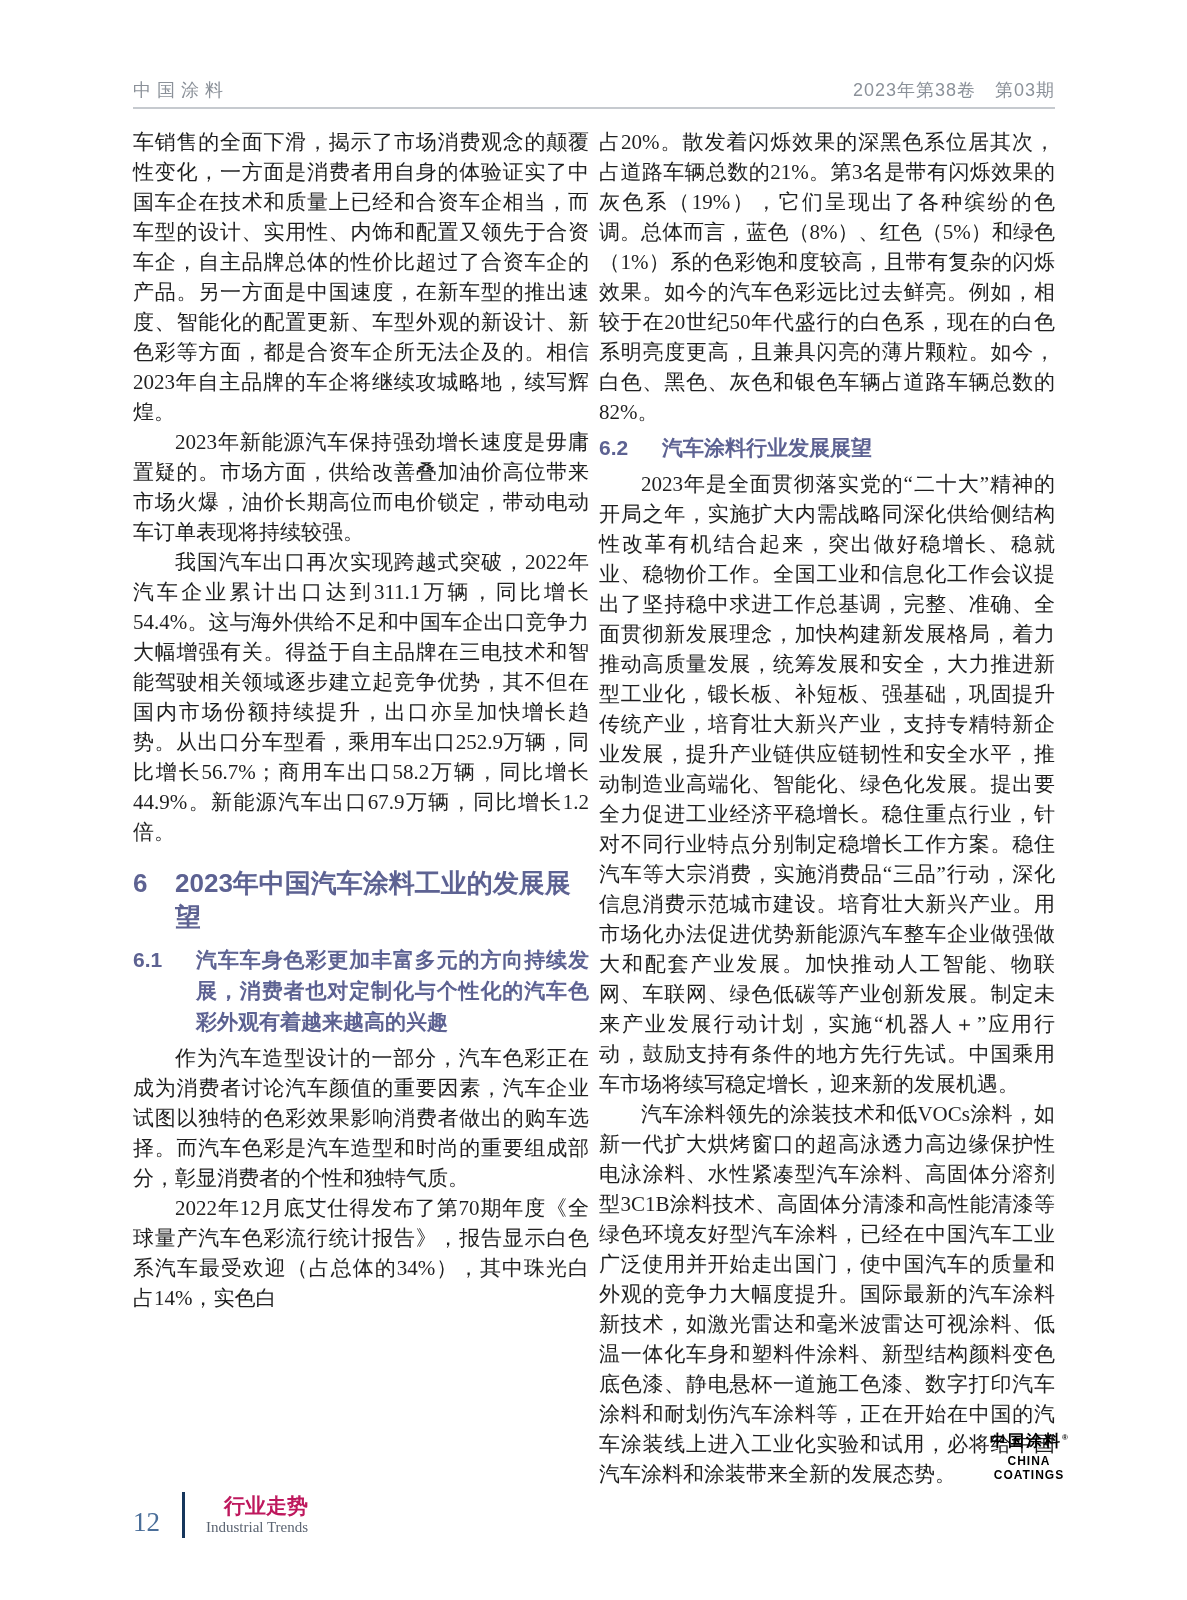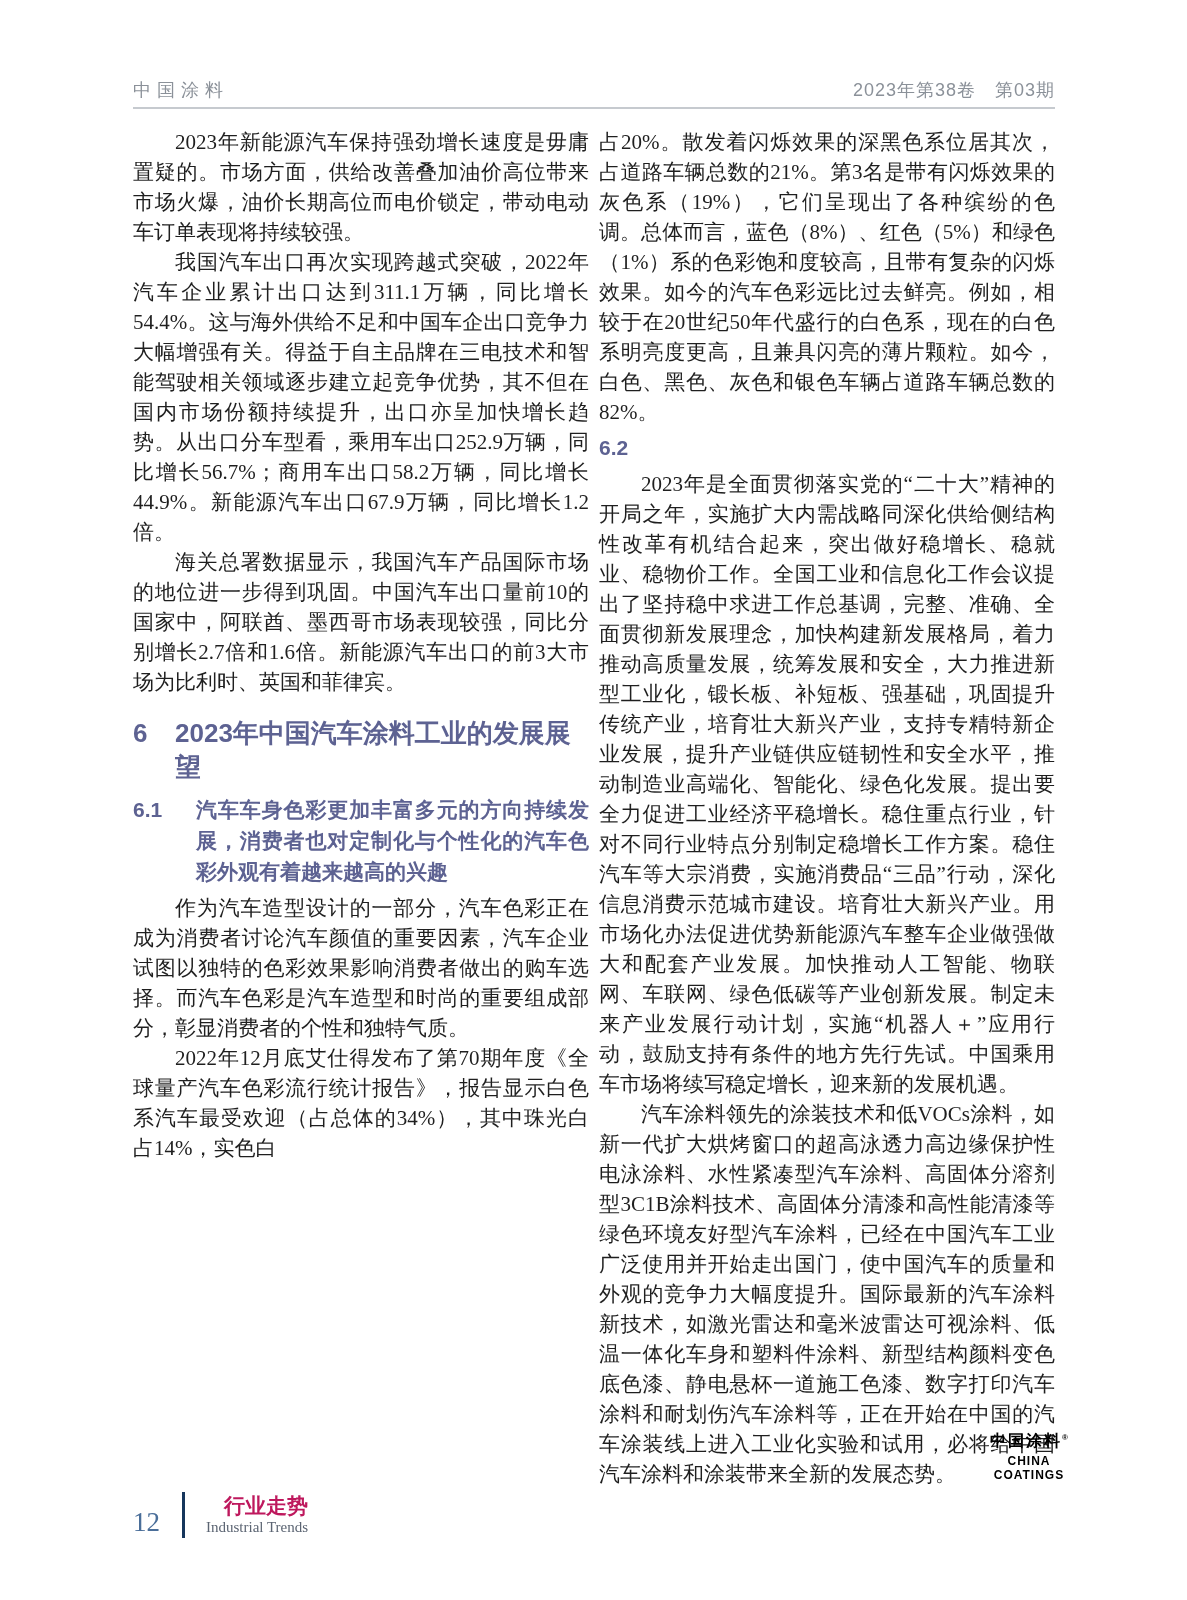--- a/index.html
+++ b/index.html
@@ -81,43 +81,44 @@
 
   <div class="page-header">
     <span class="journal-name">中国涂料</span>
     <span class="issue-info">2023年第38卷　第03期</span>
   </div>
   <div class="header-rule"></div>
 
   <div class="columns">
 
     <div class="col">
+      <p class="cont">车销售的全面下滑，揭示了市场消费观念的颠覆性变化，一方面是消费者用自身的体验证实了中国车企在技术和质量上已经和合资车企相当，而车型的设计、实用性、内饰和配置又领先于合资车企，自主品牌总体的性价比超过了合资车企的产品。另一方面是中国速度，在新车型的推出速度、智能化的配置更新、车型外观的新设计、新色彩等方面，都是合资车企所无法企及的。相信2023年自主品牌的车企将继续攻城略地，续写辉煌。</p>
       <p>2023年新能源汽车保持强劲增长速度是毋庸置疑的。市场方面，供给改善叠加油价高位带来市场火爆，油价长期高位而电价锁定，带动电动车订单表现将持续较强。</p>
       <p>我国汽车出口再次实现跨越式突破，2022年汽车企业累计出口达到311.1万辆，同比增长54.4%。这与海外供给不足和中国车企出口竞争力大幅增强有关。得益于自主品牌在三电技术和智能驾驶相关领域逐步建立起竞争优势，其不但在国内市场份额持续提升，出口亦呈加快增长趋势。从出口分车型看，乘用车出口252.9万辆，同比增长56.7%；商用车出口58.2万辆，同比增长44.9%。新能源汽车出口67.9万辆，同比增长1.2倍。</p>
-      <p>海关总署数据显示，我国汽车产品国际市场的地位进一步得到巩固。中国汽车出口量前10的国家中，阿联酋、墨西哥市场表现较强，同比分别增长2.7倍和1.6倍。新能源汽车出口的前3大市场为比利时、英国和菲律宾。</p>
 
       <div class="sec-main">
         <span class="sec-num">6</span>
         <span class="sec-title">2023年中国汽车涂料工业的发展展望</span>
       </div>
 
       <div class="sec-sub">
         <span class="sec-num">6.1</span>
         <span class="sec-title">汽车车身色彩更加丰富多元的方向持续发展，消费者也对定制化与个性化的汽车色彩外观有着越来越高的兴趣</span>
       </div>
 
       <p>作为汽车造型设计的一部分，汽车色彩正在成为消费者讨论汽车颜值的重要因素，汽车企业试图以独特的色彩效果影响消费者做出的购车选择。而汽车色彩是汽车造型和时尚的重要组成部分，彰显消费者的个性和独特气质。</p>
       <p>2022年12月底艾仕得发布了第70期年度《全球量产汽车色彩流行统计报告》，报告显示白色系汽车最受欢迎（占总体的34%），其中珠光白占14%，实色白</p>
     </div>
 
     <div class="col">
       <p class="cont">占20%。散发着闪烁效果的深黑色系位居其次，占道路车辆总数的21%。第3名是带有闪烁效果的灰色系（19%），它们呈现出了各种缤纷的色调。总体而言，蓝色（8%）、红色（5%）和绿色（1%）系的色彩饱和度较高，且带有复杂的闪烁效果。如今的汽车色彩远比过去鲜亮。例如，相较于在20世纪50年代盛行的白色系，现在的白色系明亮度更高，且兼具闪亮的薄片颗粒。如今，白色、黑色、灰色和银色车辆占道路车辆总数的82%。</p>
 
       <div class="sec-sub" style="margin-top:5px;">
         <span class="sec-num">6.2</span>
+        <span class="sec-title">汽车涂料行业发展展望</span>
       </div>
 
       <p>2023年是全面贯彻落实党的“二十大”精神的开局之年，实施扩大内需战略同深化供给侧结构性改革有机结合起来，突出做好稳增长、稳就业、稳物价工作。全国工业和信息化工作会议提出了坚持稳中求进工作总基调，完整、准确、全面贯彻新发展理念，加快构建新发展格局，着力推动高质量发展，统筹发展和安全，大力推进新型工业化，锻长板、补短板、强基础，巩固提升传统产业，培育壮大新兴产业，支持专精特新企业发展，提升产业链供应链韧性和安全水平，推动制造业高端化、智能化、绿色化发展。提出要全力促进工业经济平稳增长。稳住重点行业，针对不同行业特点分别制定稳增长工作方案。稳住汽车等大宗消费，实施消费品“三品”行动，深化信息消费示范城市建设。培育壮大新兴产业。用市场化办法促进优势新能源汽车整车企业做强做大和配套产业发展。加快推动人工智能、物联网、车联网、绿色低碳等产业创新发展。制定未来产业发展行动计划，实施“机器人＋”应用行动，鼓励支持有条件的地方先行先试。中国乘用车市场将续写稳定增长，迎来新的发展机遇。</p>
       <p>汽车涂料领先的涂装技术和低VOCs涂料，如新一代扩大烘烤窗口的超高泳透力高边缘保护性电泳涂料、水性紧凑型汽车涂料、高固体分溶剂型3C1B涂料技术、高固体分清漆和高性能清漆等绿色环境友好型汽车涂料，已经在中国汽车工业广泛使用并开始走出国门，使中国汽车的质量和外观的竞争力大幅度提升。国际最新的汽车涂料新技术，如激光雷达和毫米波雷达可视涂料、低温一体化车身和塑料件涂料、新型结构颜料变色底色漆、静电悬杯一道施工色漆、数字打印汽车涂料和耐划伤汽车涂料等，正在开始在中国的汽车涂装线上进入工业化实验和试用，必将给中国汽车涂料和涂装带来全新的发展态势。</p>
     </div>
   </div>
 
   <div class="page-footer">
     <span class="page-number">12</span>
     <span class="footer-bar"></span>

